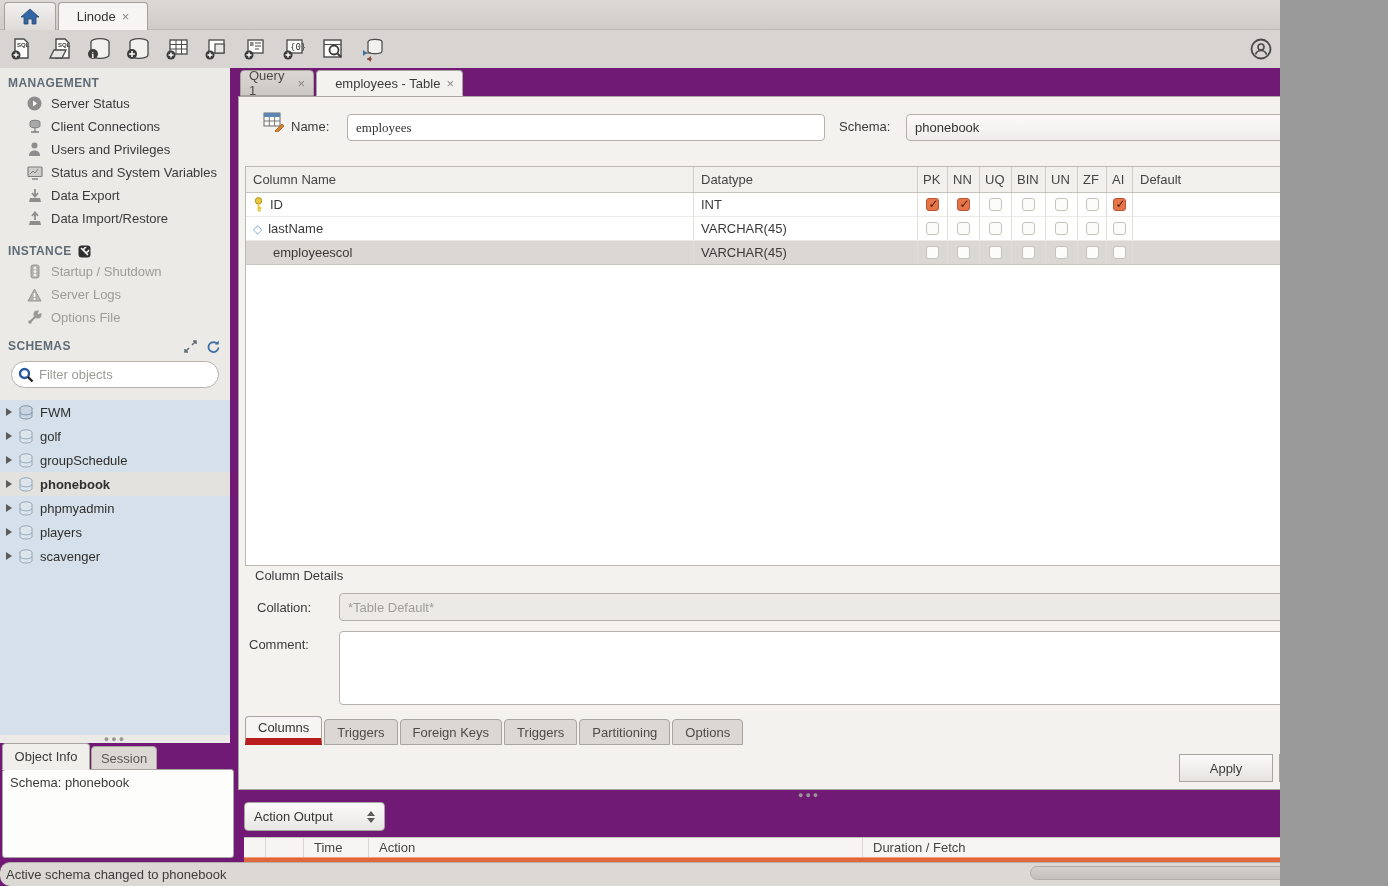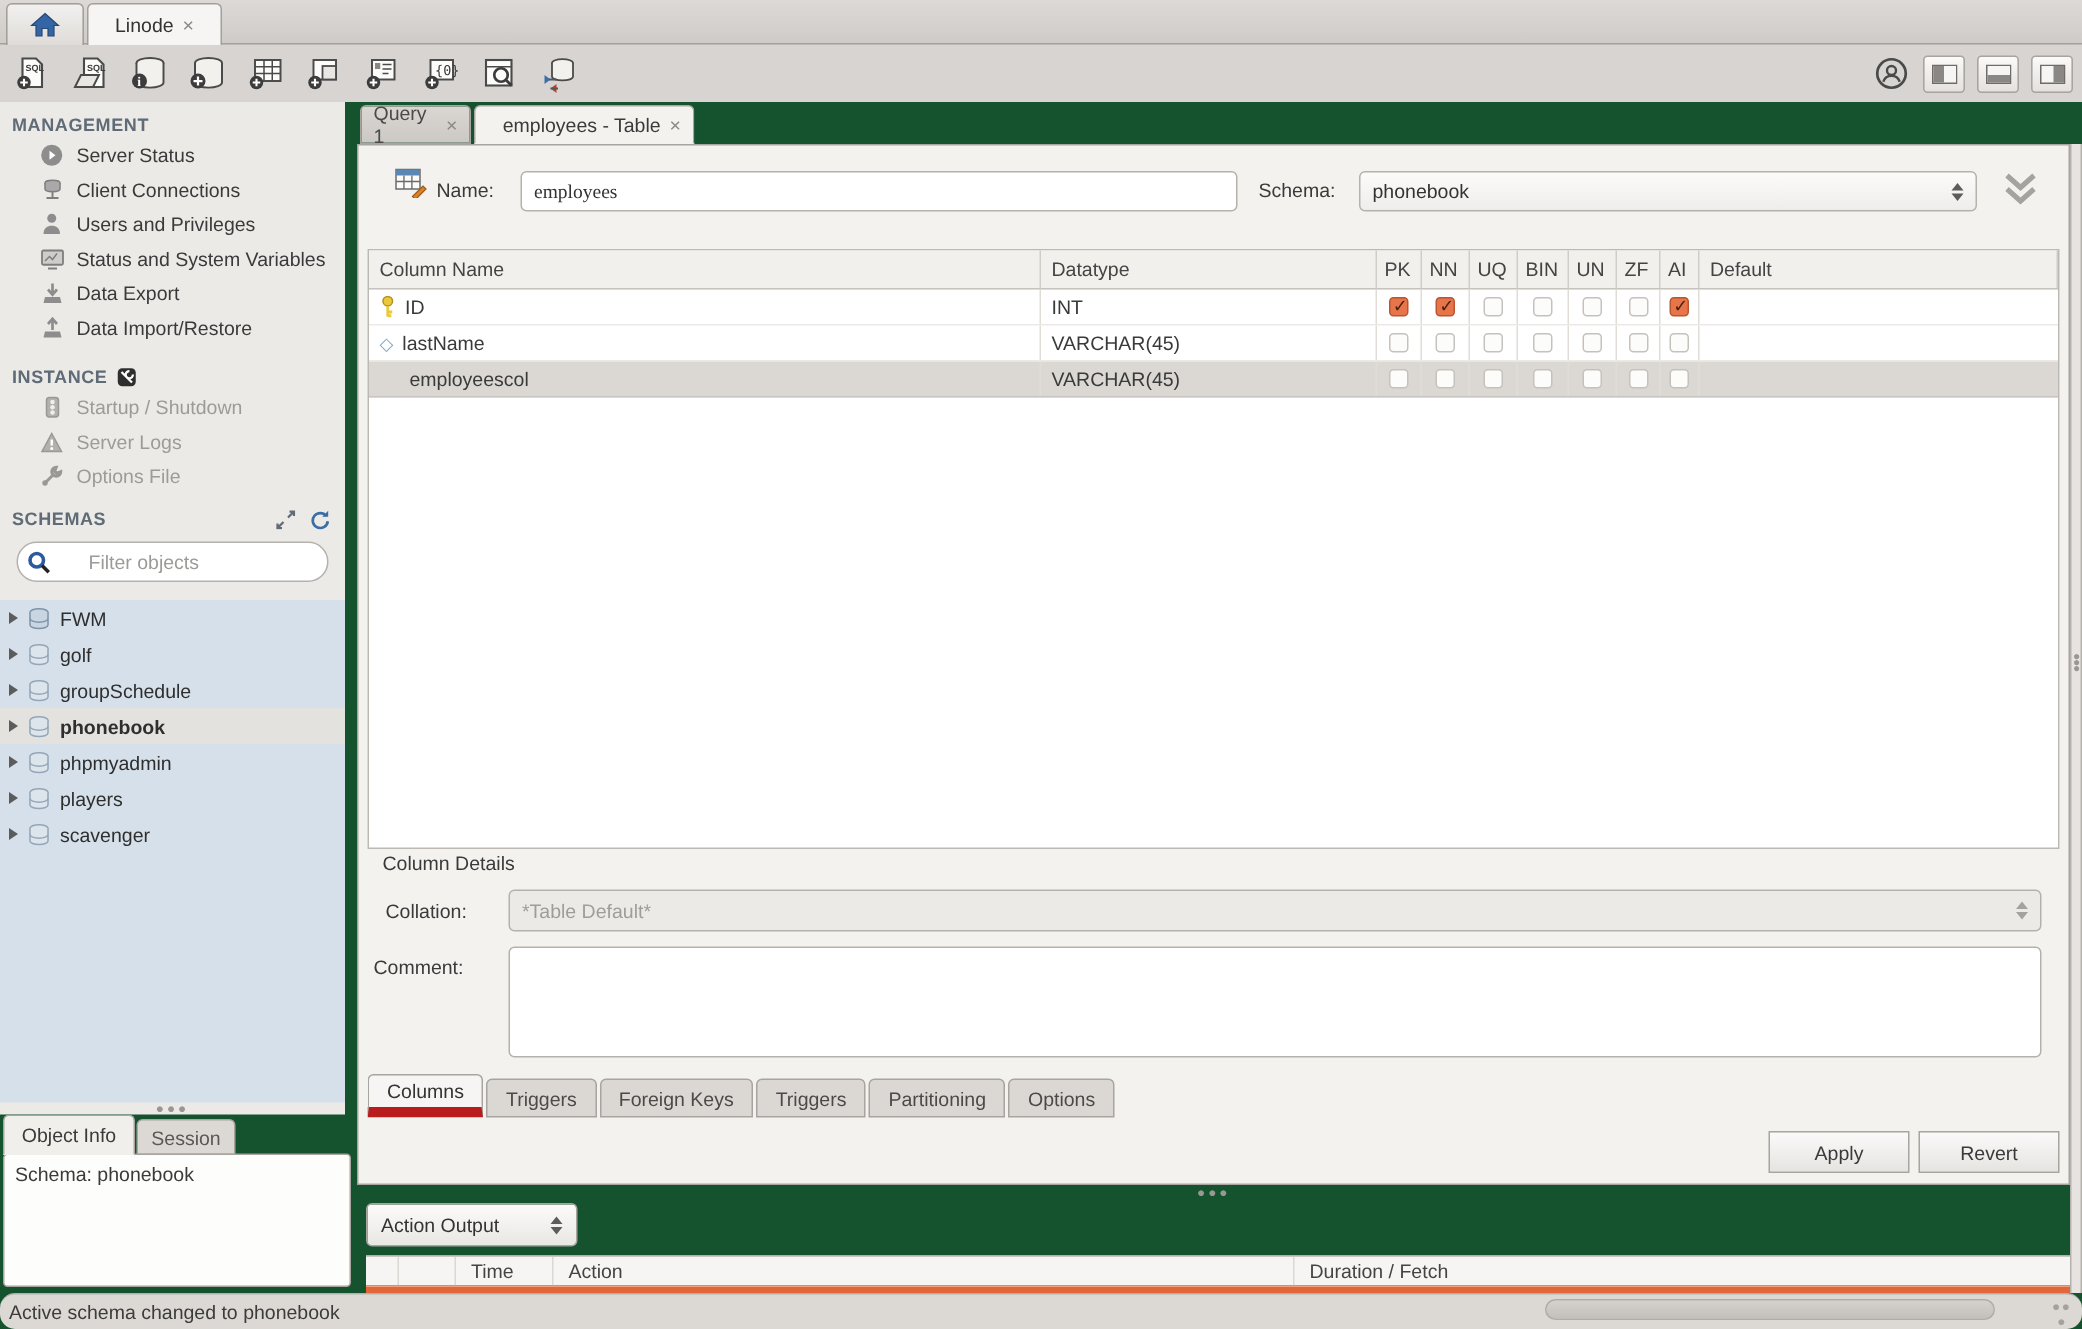--- a/index.html
+++ b/index.html
@@ -1,18 +1,18 @@
 <!DOCTYPE html>
 <html><head>
 <meta charset="utf-8">
 <style>
   * { margin:0; padding:0; box-sizing:border-box; }
   html,body { background:#9a9a9a; }
   body { font-family:"Liberation Sans","DejaVu Sans",sans-serif; }
-  .screen{ position:relative; width:1388px; height:886px; background:#14532d; overflow:hidden;
+  .screen{ position:relative; width:1280px; height:886px; background:#701a75; overflow:hidden;
            font-size:13px; color:#3a3a3a; }
 
   
   .titlebar{ position:absolute; left:0; top:0; width:1388px; height:30px;
              background:linear-gradient(#dcd9d6,#cfccc8); border-bottom:1px solid #bdbab6;}
   .home-tab{ position:absolute; left:4px; top:2px; width:52px; height:28px;
              background:linear-gradient(#f2f1ef,#dedbd8); border:1px solid #a39f9b; border-bottom:none;
              border-radius:4px 4px 0 0; display:flex; align-items:center; justify-content:center;}
   .conn-tab{ position:absolute; left:58px; top:2px; width:90px; height:28px;
              background:#f6f5f4; border:1px solid #a39f9b; border-bottom:none;
@@ -33,21 +33,21 @@
   .side-title{ padding:8px 0 2px 8px; font-size:12px; font-weight:bold; color:#5f6b76;
                letter-spacing:.4px; display:flex; align-items:center; gap:6px;}
   .side-item{ height:23px; display:flex; align-items:center; gap:8px; padding-left:26px;
               white-space:nowrap; overflow:hidden; color:#3a3a3a; }
   .side-item.disabled{ color:#9d9b98; }
   .side-item .si{ width:17px; height:17px; flex:0 0 17px; display:flex; align-items:center; justify-content:center;}
   .schemas-head{ display:flex; align-items:center; padding:10px 10px 2px 8px; }
   .schemas-head .t{ font-size:12px; font-weight:bold; color:#5f6b76; letter-spacing:.4px;}
   .schemas-head .sp{ flex:1; }
   .filter-box{ position:relative; margin:6px 11px 8px 11px; height:27px; background:#fff;
-               border:1px solid #b5b2ae; border-radius:14px; display:flex; align-items:center; padding-left:6px;gap:20px;}
+               border:1px solid #b5b2ae; border-radius:14px; display:flex; align-items:center; padding-left:6px;}
   .filter-box input{ border:none; outline:none; flex:1; font-size:13px; color:#444;
                      font-family:inherit; background:transparent; padding-left:5px;}
   .filter-box input::placeholder{ color:#9d9b98; }
   .schema-list{ position:absolute; left:0; top:332px; width:230px; height:340px; background:#d6e0ea; }
   .schema-row{ height:24px; display:flex; align-items:center; padding-left:6px; gap:6px; color:#2e2e2e;}
   .schema-row.selected{ background:#e4e2de; font-weight:bold; }
   .expander{ width:0; height:0; border-top:4px solid transparent; border-bottom:4px solid transparent;
              border-left:6px solid #5c5c5c; flex:0 0 6px;}
   .splitter-h{ position:absolute; left:0; top:735px; width:230px; height:8px; background:#eceae7;
                display:flex; align-items:center; justify-content:center; color:#9a9793; font-size:9px; letter-spacing:2px;}

